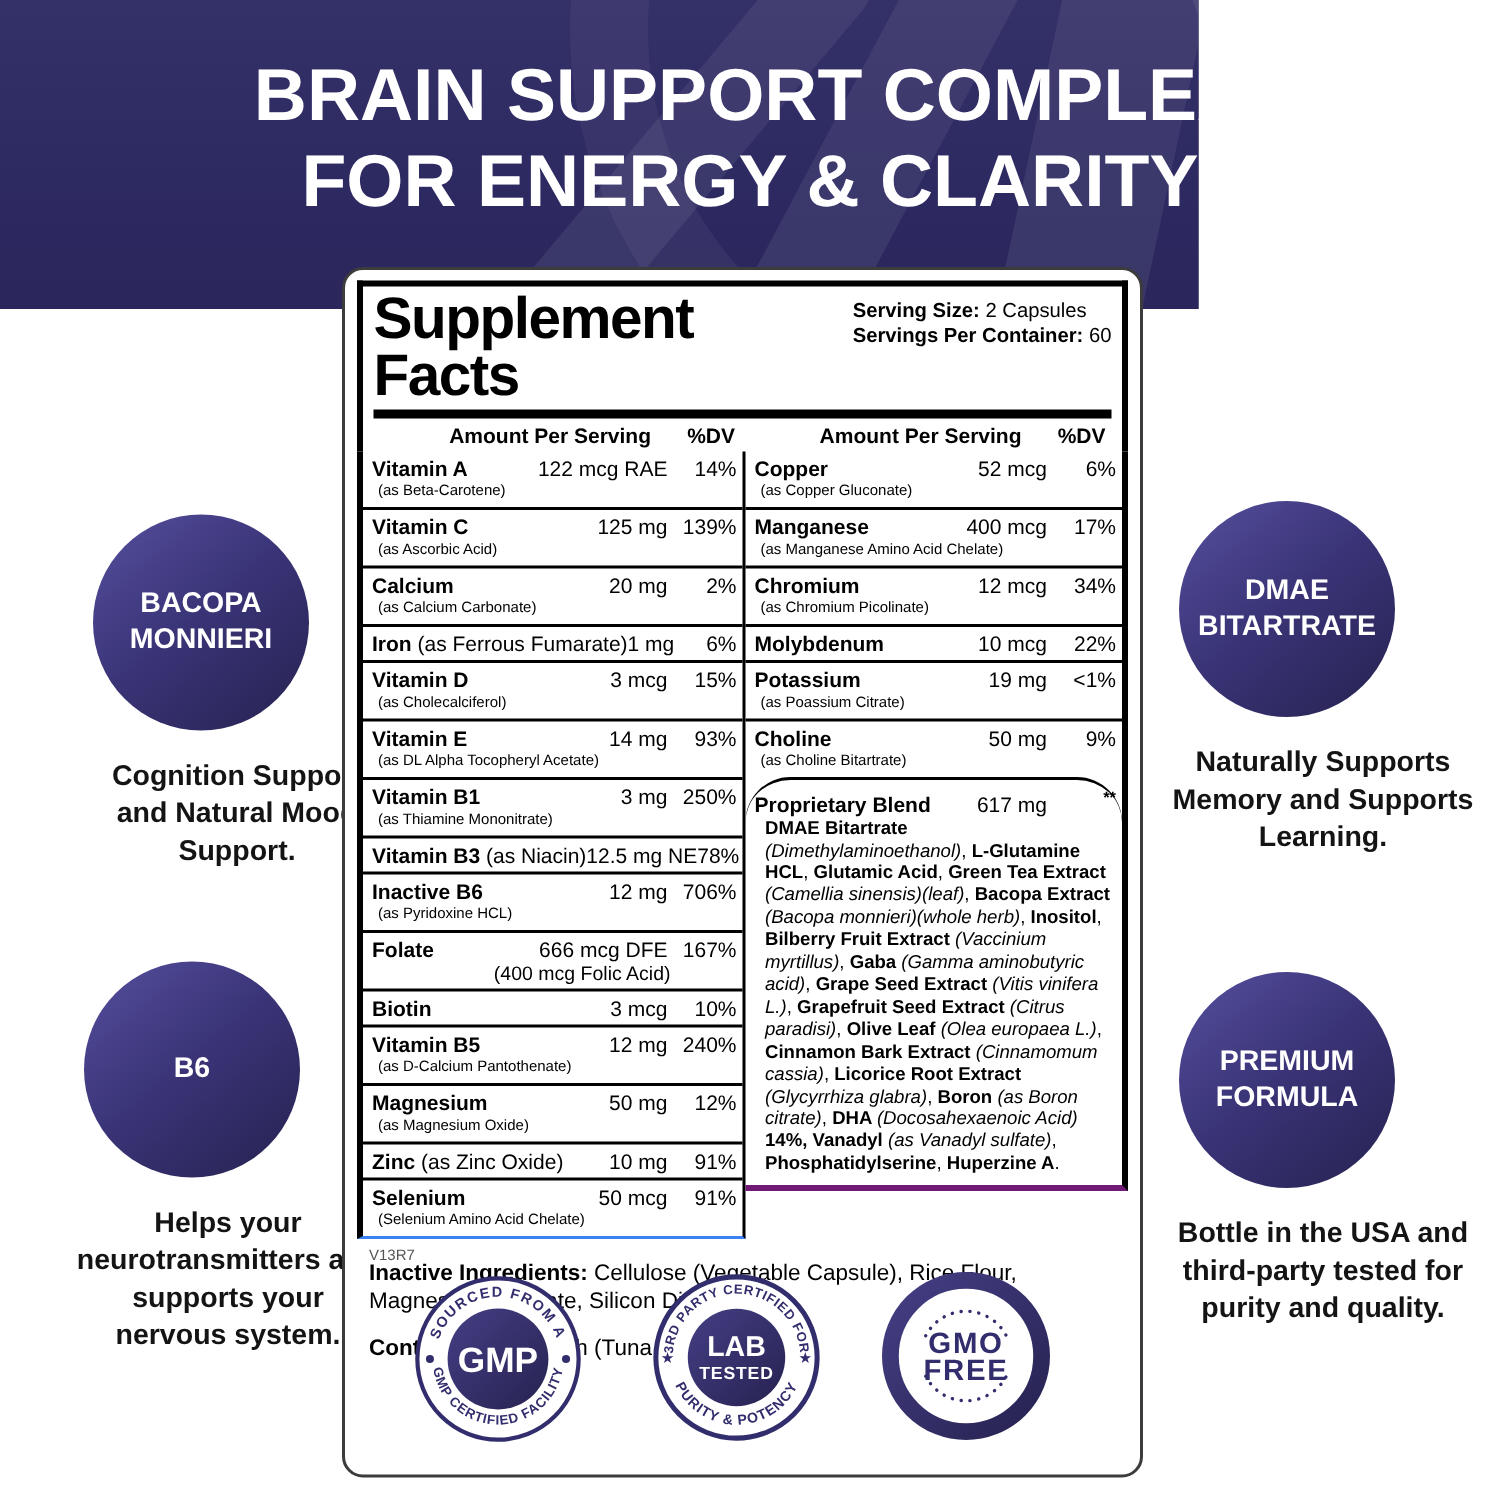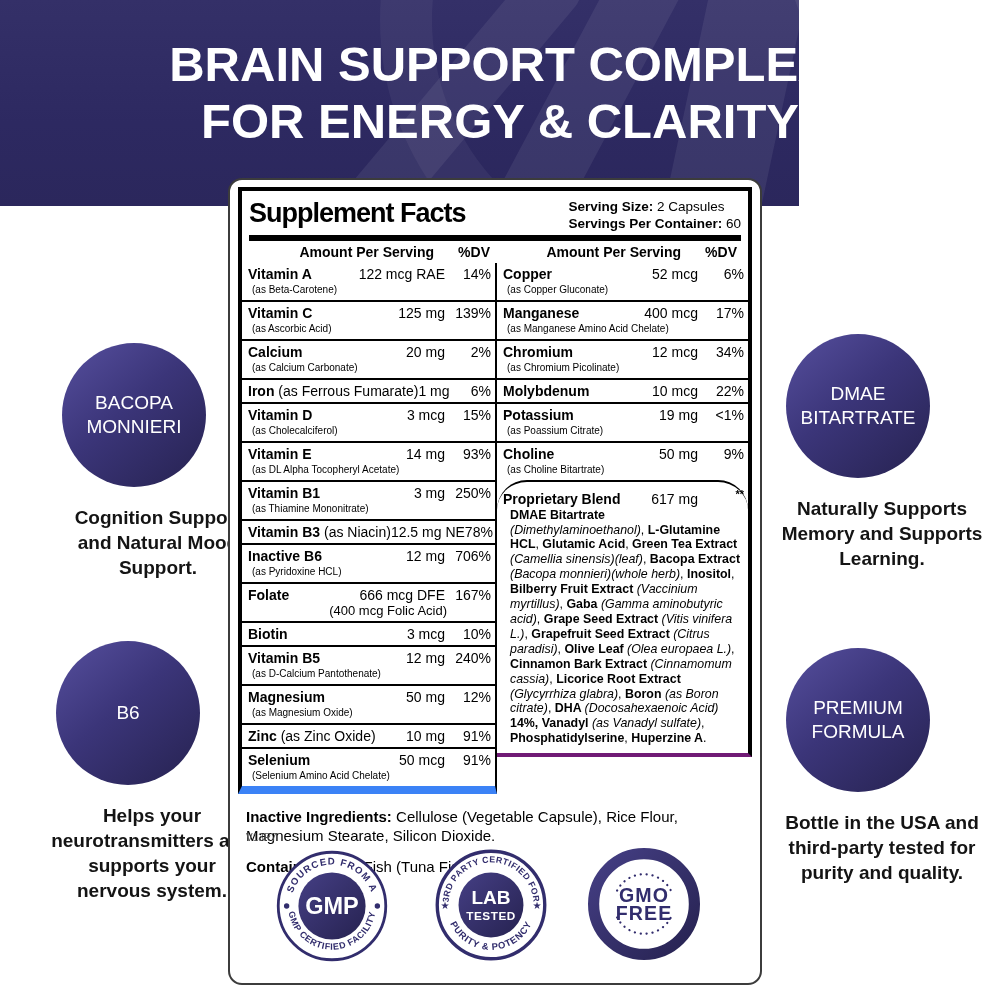--- a/index.html
+++ b/index.html
@@ -22,45 +22,45 @@
 
   
   .feature { position:absolute; width:210px; display:flex; flex-direction:column; align-items:center; }
   .f-bacopa  { left:29px;  top:343px; }
   .f-b6      { left:23px;  top:641px; }
   .f-dmae    { left:753px; top:334px; }
   .f-premium { left:753px; top:648px; }
   .circle { width:144px; height:144px; border-radius:50%;
             background:linear-gradient(140deg,#564f9e 0%, #3b3579 45%, #262250 100%);
             display:flex; flex-direction:column; align-items:center; justify-content:center;
-            color:#ffffff; font-weight:400; font-size:19px; line-height:24px; text-align:center; }
+            color:#ffffff; font-weight:700; font-size:19px; line-height:24px; text-align:center; }
   .caption { margin-top:18px; text-align:center; color:#141414; font-weight:700;
              font-size:19px; line-height:25px; width:205px;margin-left:48px; }
 
   
   .panel { position:absolute; left:228px; top:178px; width:534px; height:807px;
            background:#ffffff; border:2px solid #3c3c3c; border-radius:14px; z-index:3; }
 
   
   .facts { margin:7px 8px 0 8px; color:#000; }
   .f-top { border:4px solid #000; border-bottom:none; padding:3px 7px 0 7px; }
   .f-titlerow { display:flex; align-items:flex-start; }
-  .f-title { font-weight:700; font-size:27px; line-height:38px; letter-spacing:-1px; flex:1; }
+  .f-title { font-weight:700; font-size:39px; line-height:38px; letter-spacing:-1px; flex:1; }
   .f-serving { font-size:13.5px; line-height:17px; padding-top:4px; white-space:nowrap; }
   .f-serving b { font-weight:700; }
   .bar { height:6px; background:#000; margin-top:3px; }
   .colheads { display:flex; font-weight:700; font-size:14px; padding:3px 0 3px 0; }
   .ch-half { display:flex; }
   .ch-l { width:249px; }
   .ch-r { width:251px; }
   .ch-amt { flex:1; text-align:right; padding-right:14px; }
   .ch-dv { width:46px; text-align:right; padding-right:4px; }
   .f-cols { display:flex; align-items:flex-start; }
   .f-col { font-size:14px; line-height:16px; }
-  .f-left  { width:259px; border-left:4px solid #000; border-right:2px solid #000; border-bottom:8px solid #3b82f6; }
+  .f-left  { width:259px; border-left:4px solid #000; border-right:2px solid #000; border-bottom:2px solid #3b82f6; }
   .f-right { width:259px; border-right:4px solid #000; border-bottom:4px solid #701a75; }
   .row { border-top:2px solid #000; padding:3px 4px 3px 6px; }
   .row:first-child { border-top:none; }
   .r1 { display:flex; align-items:baseline; }
   .nm { font-weight:700; white-space:nowrap; }
   .isub { font-weight:400; white-space:nowrap; }
   .amt { margin-left:auto; white-space:nowrap; text-align:right; }
   .dv { width:46px; text-align:right; white-space:nowrap; }
   .sub { font-size:10px; padding-left:4px; line-height:15px; }
   .amtsub { font-size:13px; text-align:right; padding-right:44px; line-height:15px; }

